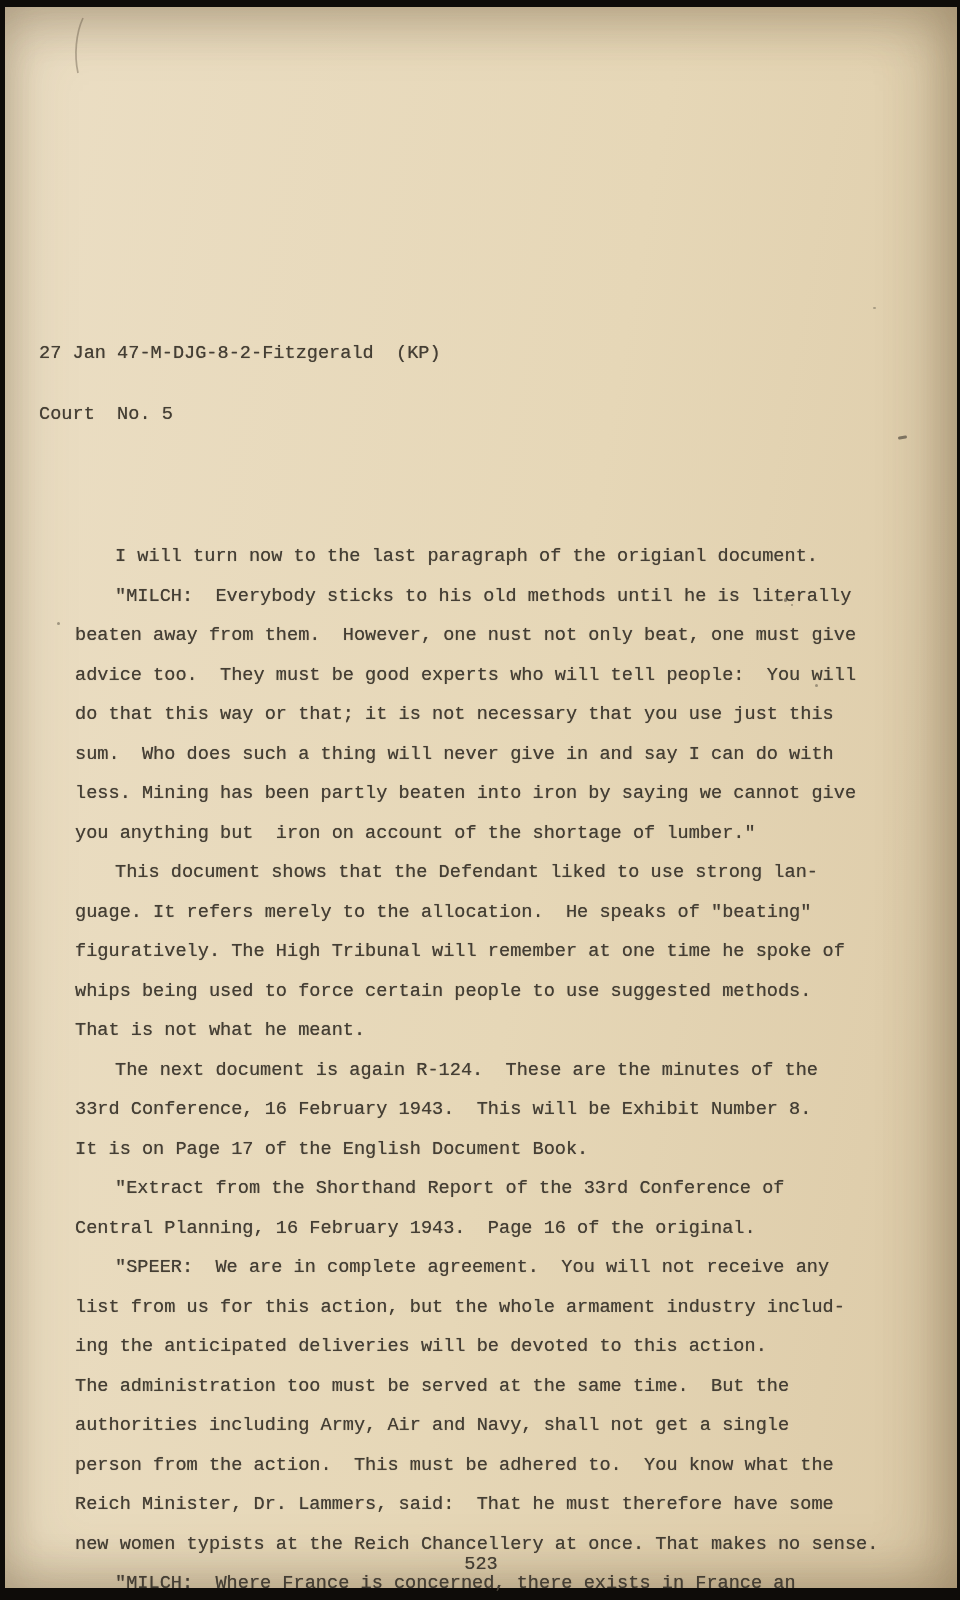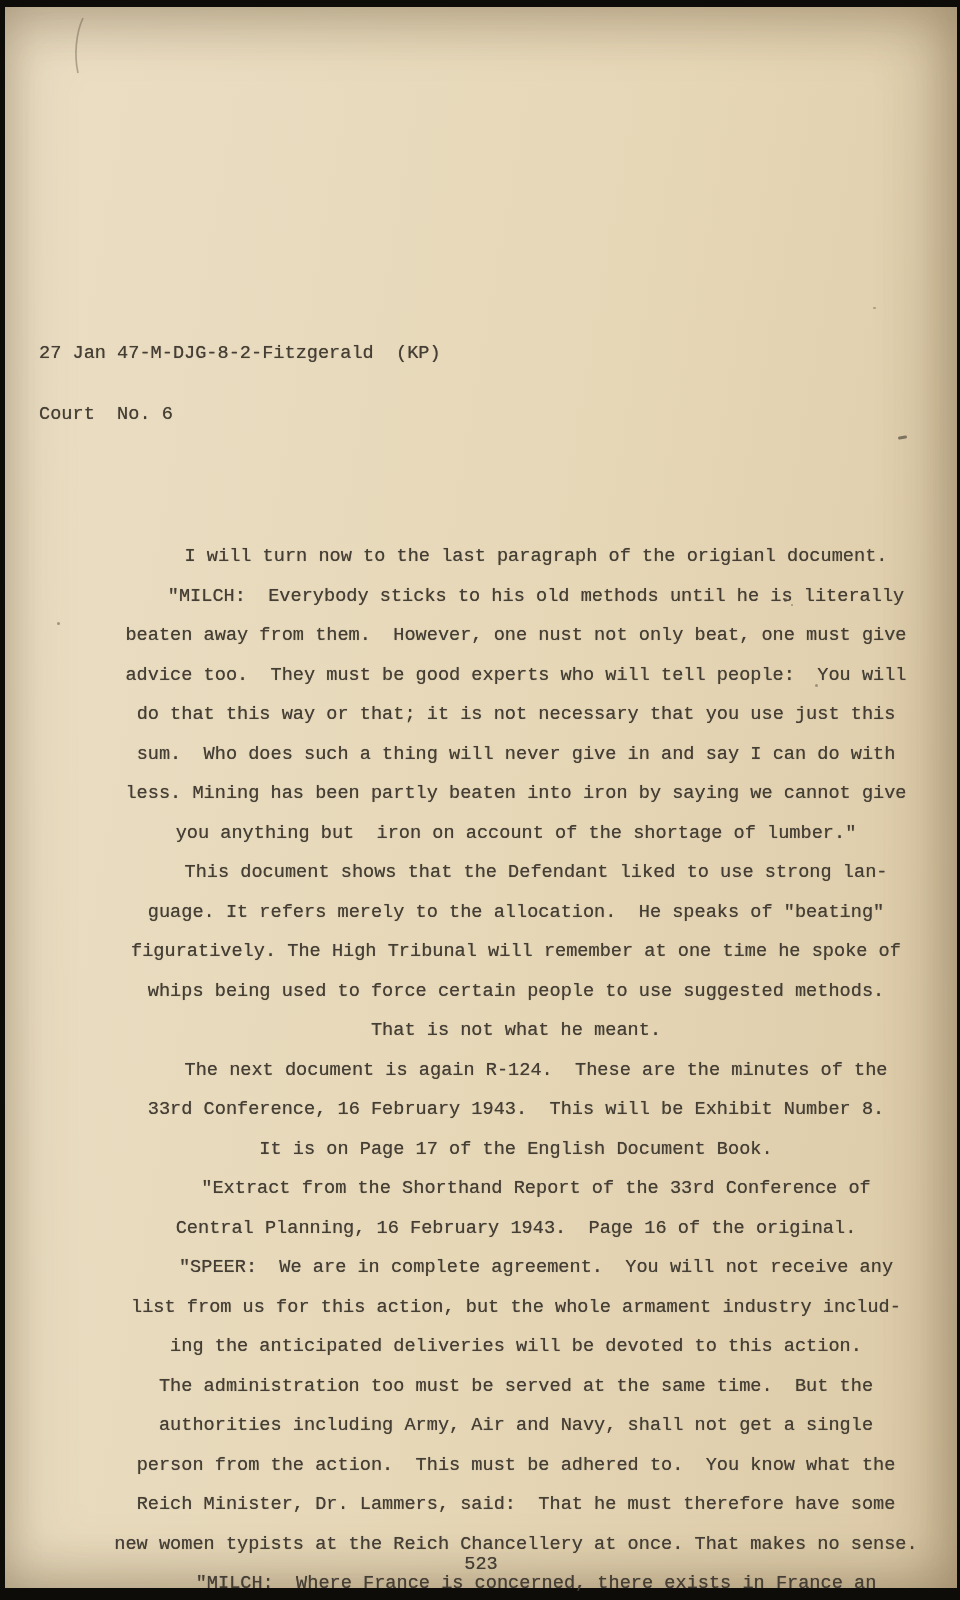--- a/index.html
+++ b/index.html
@@ -24,21 +24,21 @@
       inset 0 22px 40px rgba(100,80,50,.14),
       inset 0 -18px 35px rgba(100,80,50,.10);
     color:var(--ink);
     font-size:18.6px;line-height:19px;
     white-space:pre;
     text-shadow:0 0 0.7px rgba(62,56,46,.75);
   }
   .header{padding-top:71px;padding-left:34px;}
   .hline{height:19px;}
   .hline + .hline{margin-top:4px;}
-  .body-text{padding-left:70px;margin-top:28px;text-align:center;}
+  .body-text{padding-left:70px;margin-top:28px;}
   .line{height:19px;margin-top:20.5px;}
   .line:first-child{margin-top:0;}
   .line.indent{padding-left:40px;}
   .pagenum{
     position:absolute;top:1548px;left:0;width:100%;
     text-align:center;height:19px;
   }
   
   .pencil{position:absolute;left:64px;top:8px;}
   .speck{position:absolute;background:#564f43;border-radius:2px;}
@@ -60,19 +60,19 @@
 
   <div class="speck dash"></div>
   <div class="speck s1"></div>
   <div class="speck s2"></div>
   <div class="speck s3"></div>
   <div class="speck s4"></div>
   <div class="speck s5"></div>
 
   <div class="header">
     <div class="hline">27 Jan 47-M-DJG-8-2-Fitzgerald  (KP)</div>
-    <div class="hline">Court  No. 6</div>
+    <div class="hline">Court  No. 5</div>
   </div>
 
   <div class="body-text"><div class="line indent">I will turn now to the last paragraph of the origianl document.</div><div class="line indent">"MILCH:  Everybody sticks to his old methods until he is literally</div><div class="line">beaten away from them.  However, one nust not only beat, one must give</div><div class="line">advice too.  They must be good experts who will tell people:  You will</div><div class="line">do that this way or that; it is not necessary that you use just this</div><div class="line">sum.  Who does such a thing will never give in and say I can do with</div><div class="line">less. Mining has been partly beaten into iron by saying we cannot give</div><div class="line">you anything but  iron on account of the shortage of lumber."</div><div class="line indent">This document shows that the Defendant liked to use strong lan-</div><div class="line">guage. It refers merely to the allocation.  He speaks of "beating"</div><div class="line">figuratively. The High Tribunal will remember at one time he spoke of</div><div class="line">whips being used to force certain people to use suggested methods.</div><div class="line">That is not what he meant.</div><div class="line indent">The next document is again R-124.  These are the minutes of the</div><div class="line">33rd Conference, 16 February 1943.  This will be Exhibit Number 8.</div><div class="line">It is on Page 17 of the English Document Book.</div><div class="line indent">"Extract from the Shorthand Report of the 33rd Conference of</div><div class="line">Central Planning, 16 February 1943.  Page 16 of the original.</div><div class="line indent">"SPEER:  We are in complete agreement.  You will not receive any</div><div class="line">list from us for this action, but the whole armament industry includ-</div><div class="line">ing the anticipated deliveries will be devoted to this action.</div><div class="line">The administration too must be served at the same time.  But the</div><div class="line">authorities including Army, Air and Navy, shall not get a single</div><div class="line">person from the action.  This must be adhered to.  You know what the</div><div class="line">Reich Minister, Dr. Lammers, said:  That he must therefore have some</div><div class="line">new women typists at the Reich Chancellery at once. That makes no sense.</div><div class="line indent">"MILCH:  Where France is concerned, there exists in France an</div></div>
 
   <div class="pagenum">523</div>
 </div>
 
 </body></html>

